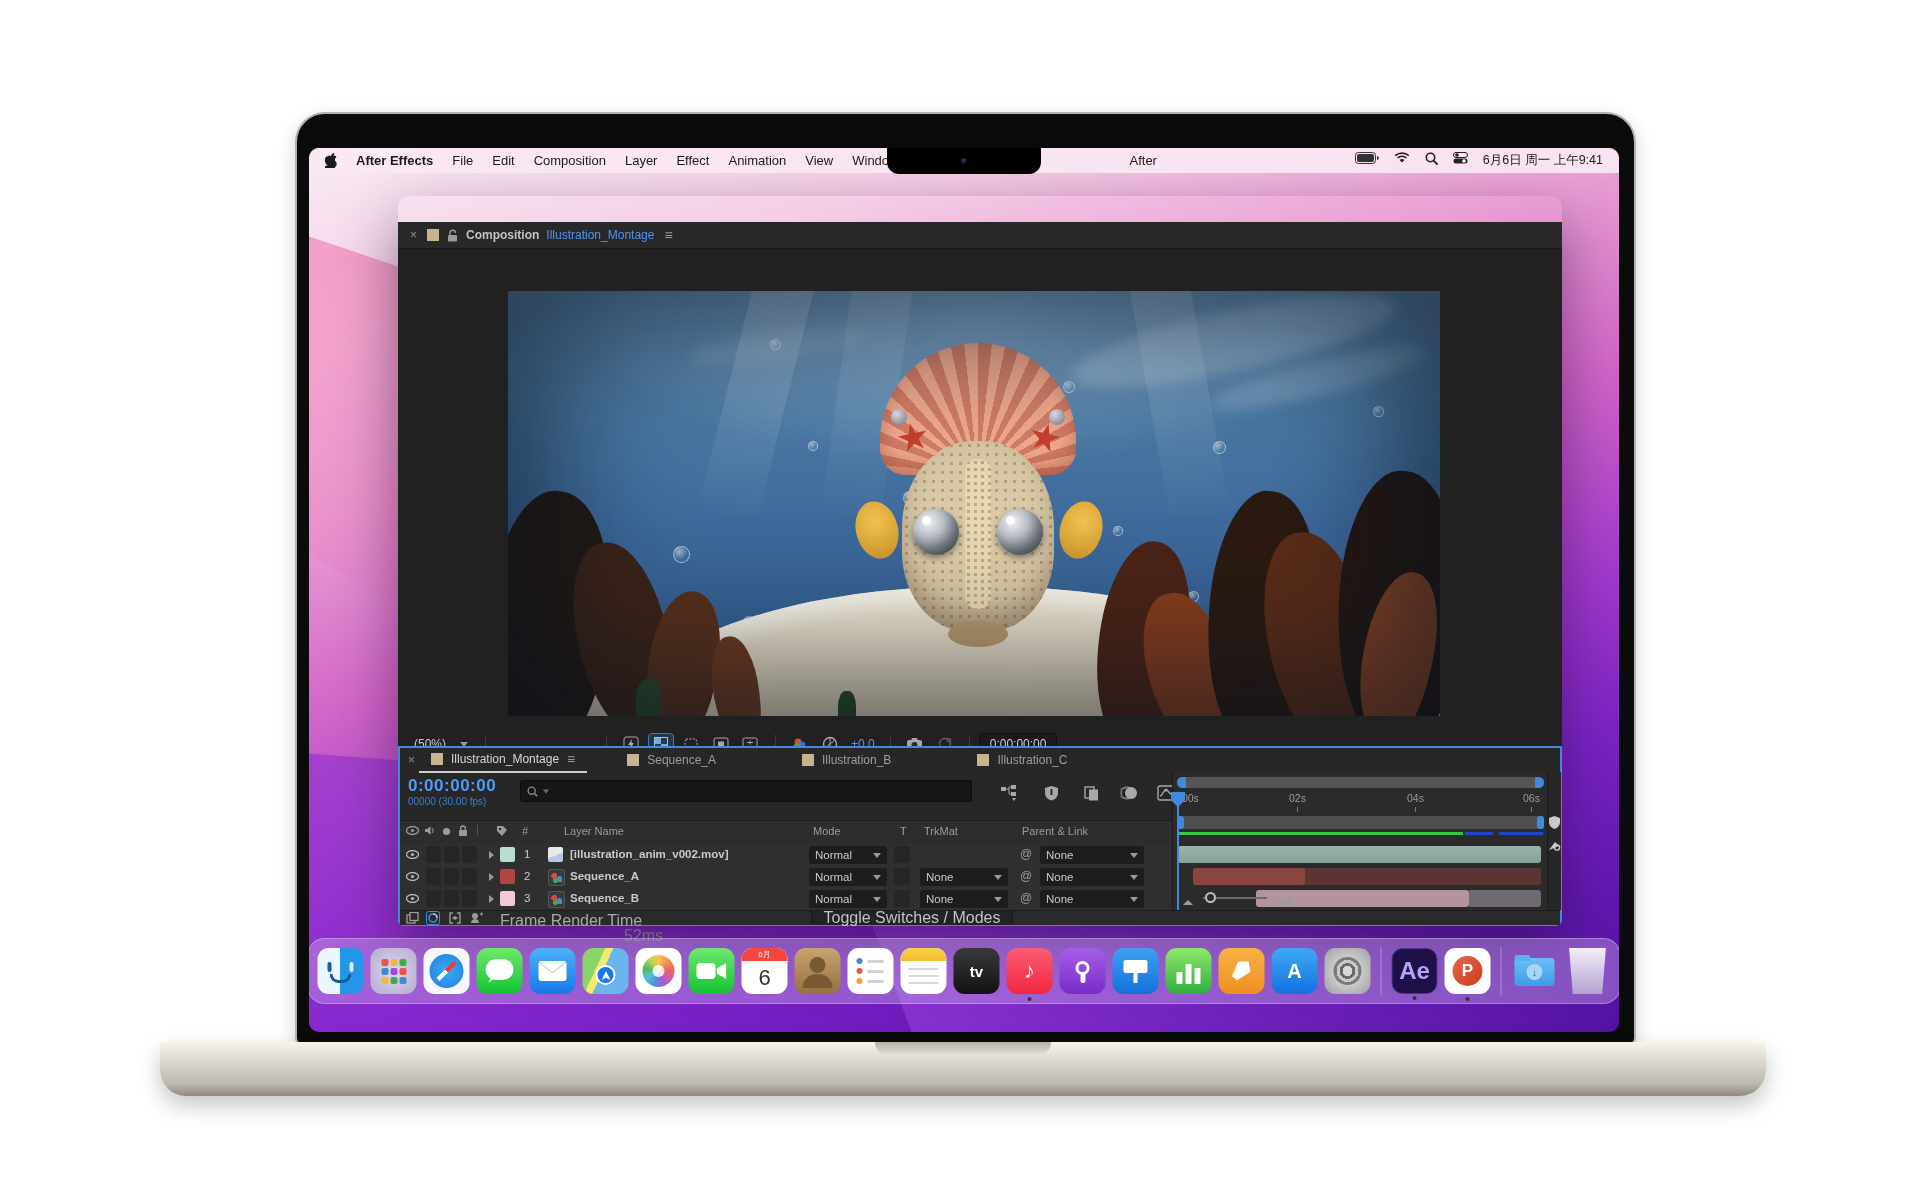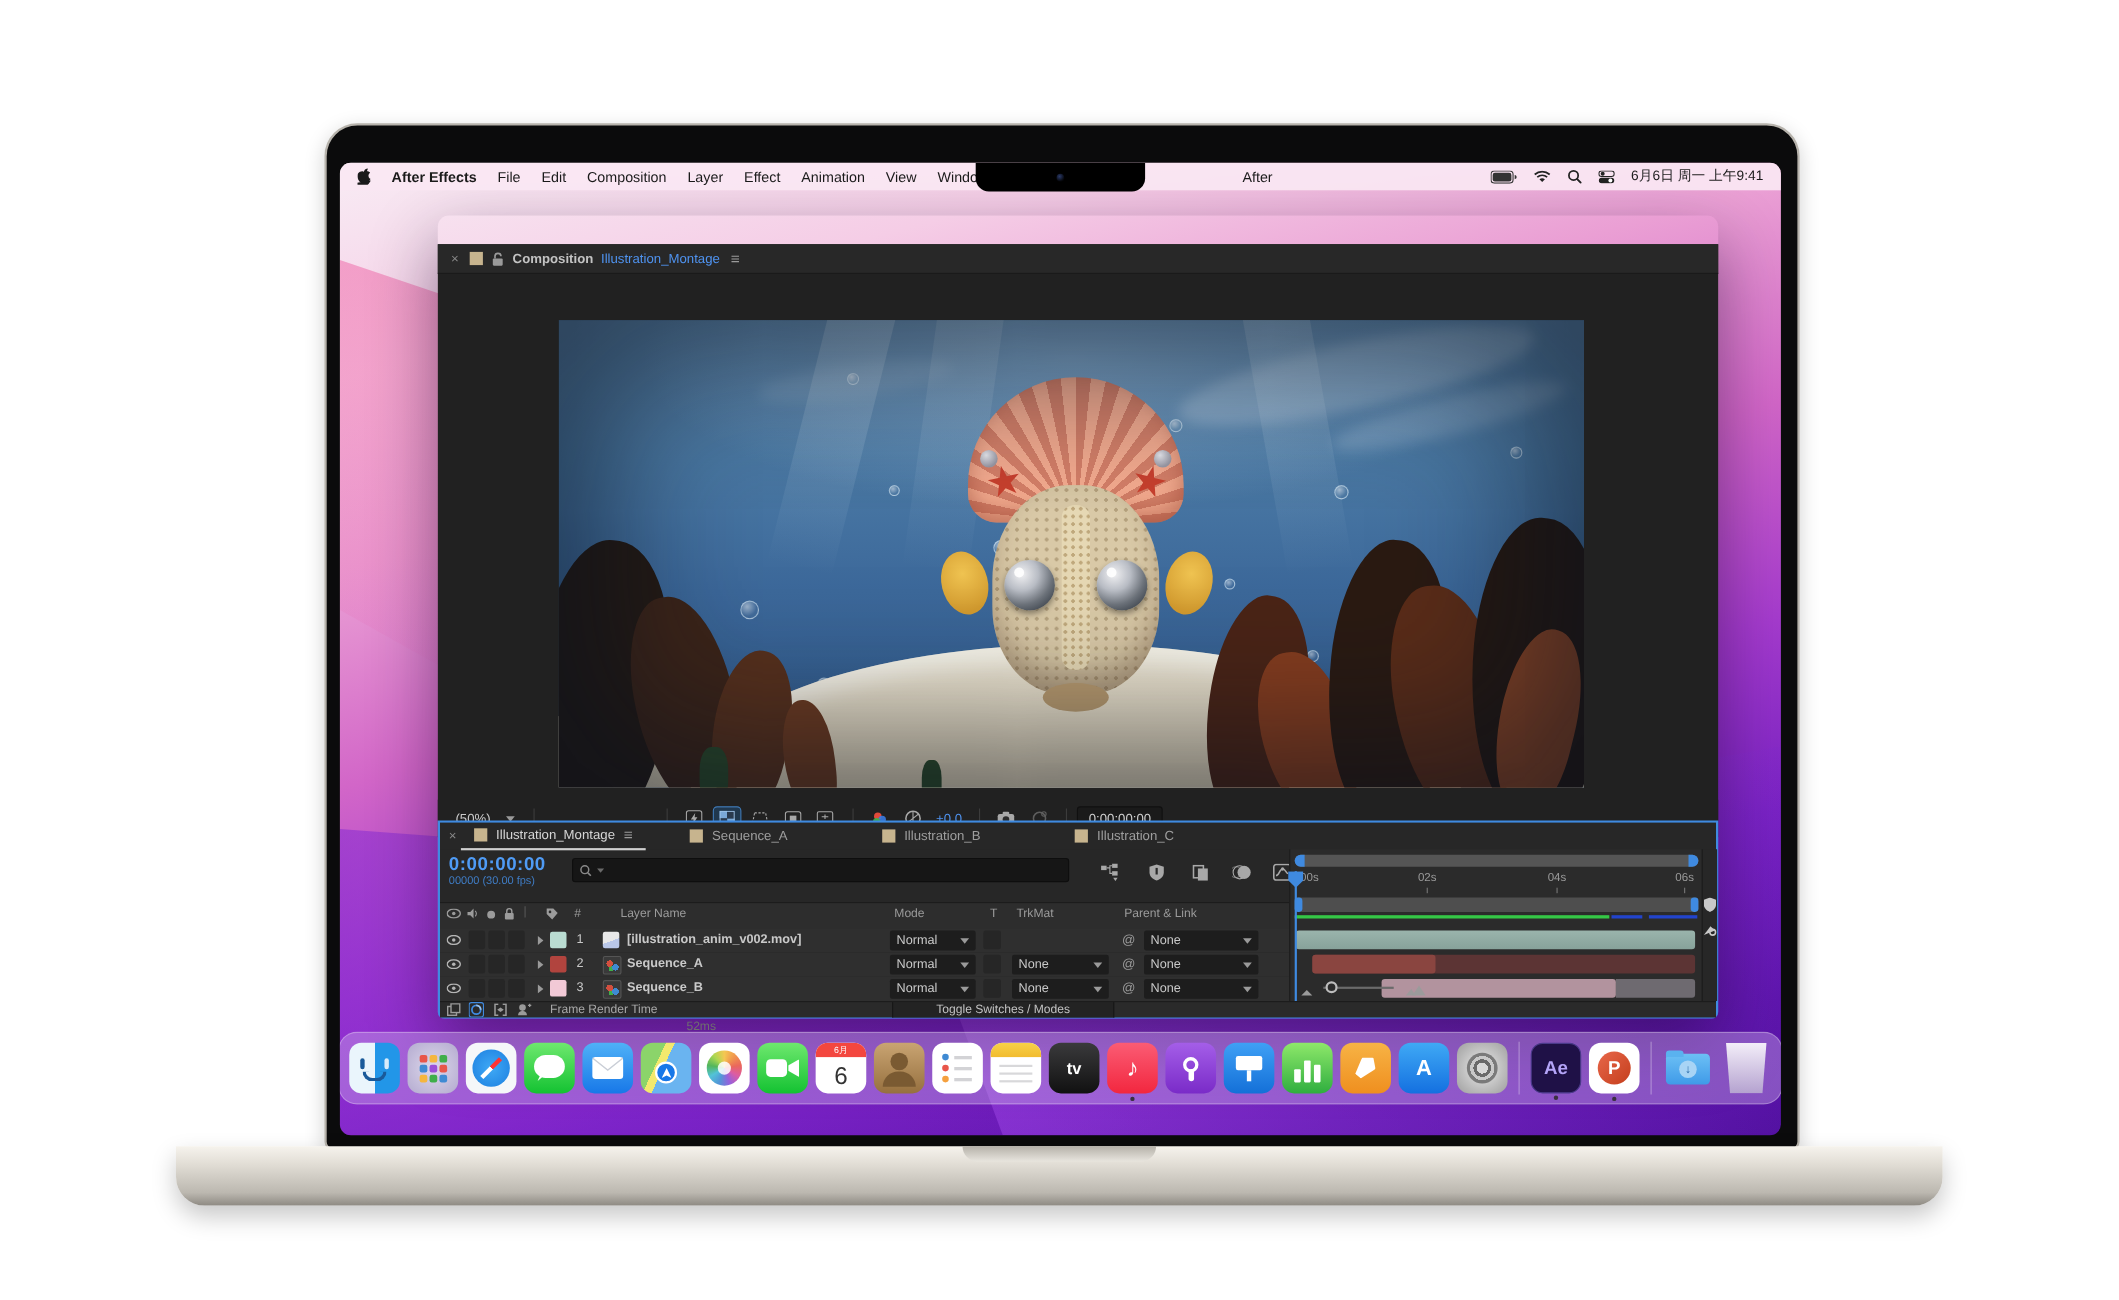--- a/index.html
+++ b/index.html
@@ -28,21 +28,21 @@
         border-radius:0 0 12px 12px;z-index:60;}
   .cam{left:50%;top:10px;transform:translateX(-50%);width:7px;height:7px;border-radius:50%;
         background:radial-gradient(circle at 40% 35%,#2a3a6a,#05060a 70%);}
 
   
   .menubar{left:0;top:0;width:100%;height:25px;background:rgba(250,231,243,.92);z-index:50;
         display:flex;align-items:center;font-size:13px;color:#1a1a1a;padding:0 16px;box-sizing:border-box;}
   .menubar .item{margin-right:19px;white-space:nowrap;}
   .menubar .app{font-weight:bold;}
   .mb-spacer{width:212px;flex:none;}
-  .mb-right{margin-left:auto;display:flex;align-items:center;gap:15px;}
+  .mb-right{margin-left:auto;display:flex;gap:15px;}
   .apple{width:13px;height:15px;margin-right:18px;}
   .clock{white-space:nowrap;font-size:12.5px;}
 
   
   .ae{left:89px;top:48px;width:1164px;height:730px;border-radius:10px 10px 6px 6px;
       box-shadow:0 24px 60px rgba(20,0,40,.45);z-index:20;}
   .titlebar{left:0;top:0;width:100%;height:26px;border-radius:10px 10px 0 0;
       background:linear-gradient(180deg,#e0dbe2,#d3ced6);display:flex;align-items:center;}
   .tl-dots{display:flex;gap:8px;margin-left:11px;}
   .dot{width:12px;height:12px;border-radius:50%;}
@@ -134,21 +134,21 @@
   .wa-bar{position:absolute;left:4px;top:44px;width:367px;height:13px;background:#4e4e4e;border-radius:3px;}
   .wa-cap{position:absolute;top:0;width:7px;height:13px;background:#3f8ae0;border-radius:3px;}
   .render-line{position:absolute;top:60px;height:3px;}
   .lbar{position:absolute;height:17px;border-radius:3px;}
   .playhead{position:absolute;left:0px;top:20px;width:2px;height:118px;background:#3f8ae0;z-index:5;}
   .ph-head{position:absolute;left:-6px;top:0;width:14px;height:15px;background:#3f8ae0;
       clip-path:polygon(0 0,100% 0,100% 55%,50% 100%,0 55%);}
   .minicol{left:1147px;top:24px;width:13px;height:138px;background:#272727;border-left:1px solid #1c1c1c;}
 
   .tl-footer{left:0;top:162px;width:1160px;height:14px;background:#2a2a2a;border-top:1px solid #1c1c1c;
-      font-size:11px;color:#a8a8a8;display:flex;align-items:center;}
+      font-size:16px;color:#a8a8a8;display:flex;align-items:center;}
   .toggle-btn{position:absolute;left:411px;top:0px;width:200px;height:14px;background:#232323;border-left:1px solid #171717;border-right:1px solid #171717;
       display:flex;align-items:center;justify-content:center;color:#c3c3c3;}
 
   
   .dock{left:50%;transform:translateX(-50%);top:790px;height:64px;background:rgba(205,175,235,.40);
       border:1px solid rgba(255,255,255,.28);border-radius:17px;display:flex;align-items:center;gap:7px;
       padding:0 9px;z-index:40;}
   .dk{width:46px;height:46px;border-radius:11px;position:relative;flex:none;}
   .dkdot{position:absolute;left:50%;transform:translateX(-50%);bottom:-7px;width:4px;height:4px;border-radius:50%;background:#3a3040;}
   .dksep{width:1px;height:48px;background:rgba(255,255,255,.35);flex:none;margin:0 3px;}
@@ -202,21 +202,21 @@
   .dk-key::after{content:"";position:absolute;left:21px;top:25px;width:4px;height:10px;background:#fff;box-shadow:-6px 10px 0 -4px #fff,6px 10px 0 -4px #fff;}
   .dk-num{background:linear-gradient(180deg,#8ee86a,#2fae3f);}
   .numbar{position:absolute;bottom:10px;width:6px;background:#fff;border-radius:1px;}
   .dk-pages{background:linear-gradient(180deg,#f7b345,#ef8f1f);}
   .dk-pages::before{content:"";position:absolute;left:15px;top:11px;width:16px;height:22px;background:#fff;border-radius:2px 8px 2px 2px;transform:rotate(40deg);clip-path:polygon(50% 0,100% 30%,70% 100%,30% 100%,0 30%);}
   .dk-as{background:linear-gradient(180deg,#3fa9f5,#1470e0);}
   .dk-set{background:radial-gradient(circle,#ececec,#9e9e9e);}
   .dk-set::before{content:"";position:absolute;left:9px;top:9px;width:28px;height:28px;border-radius:50%;background:
       radial-gradient(circle,#d8d8d8 0 5px,#6a6a6a 5px 8px,#c9c9c9 8px 11px,#7a7a7a 11px 14px);}
   .dk-ae{background:#1f1147;border:1px solid #4a3a8a;box-sizing:border-box;}
-  .dk-ae .glyph{color:#b4a4f8;font-size:17px;}
+  .dk-ae .glyph{color:#b4a4f8;font-size:24px;}
   .dk-ppt{background:#fff;}
   .dk-ppt::before{content:"";position:absolute;left:8px;top:8px;width:30px;height:30px;border-radius:50%;background:linear-gradient(135deg,#e8674a,#c43e1c);}
   .dk-ppt .glyph{font-size:17px;}
   .dk-dl{background:none;}
   .dk-dl::before{content:"";position:absolute;left:3px;top:10px;width:40px;height:28px;border-radius:4px;background:linear-gradient(180deg,#6cc0f5,#3f9ae8);}
   .dk-dl::after{content:"";position:absolute;left:3px;top:7px;width:16px;height:6px;border-radius:3px 3px 0 0;background:#5ab2ef;}
   .dl-circ{position:absolute;left:15px;top:16px;width:16px;height:16px;border-radius:50%;background:#a8d4f5;color:#2a6aa8;
       display:flex;align-items:center;justify-content:center;font-size:11px;font-weight:bold;}
   .dk-trash{background:linear-gradient(180deg,rgba(255,255,255,.9),rgba(205,205,215,.65));
       clip-path:polygon(10% 0,90% 0,82% 100%,18% 100%);border-radius:4px;}

